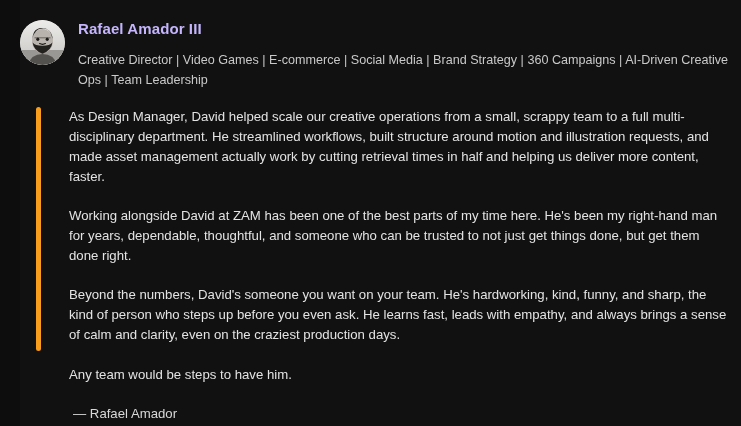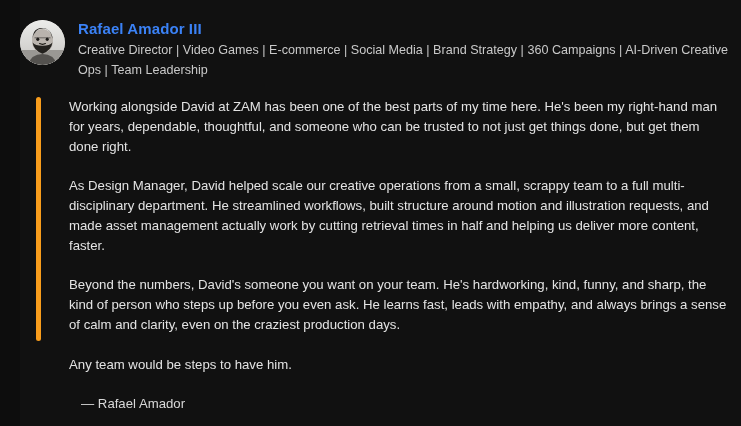--- a/index.html
+++ b/index.html
@@ -54,29 +54,29 @@
   }
   .avatar svg { display: block; width: 45px; height: 45px; }
   .author-meta {
     flex: 1 1 auto;
     min-width: 0;
     padding-top: 1px;
   }
   .author-name {
     font-size: 15px;
     font-weight: bold;
-    color: #3b82f6;
+    color: #c4b5fd;
     line-height: 20px;
     letter-spacing: 0.1px;
   }
   .author-title {
     font-size: 12.6px;
     color: #c9c9c9;
     line-height: 19.5px;
-    margin-top: 2px;
+    margin-top: 12px;
     max-width: 662px;
   }
   
   .quote-wrap {
     position: relative;
     margin-top: 17px;
     padding-left: 49px;
   }
   .accent-bar {
     position: absolute;
@@ -94,21 +94,21 @@
     font-size: 13.2px;
     color: #e3e3e3;
     line-height: 19.9px;
     margin: 0 0 19.5px 0;
   }
   .quote-paragraph:last-child { margin-bottom: 0; }
   .quote-signature {
     font-size: 13.2px;
     color: #d8d8d8;
     line-height: 19.9px;
-    margin: 12px;
+    margin: 4px;
   }
 </style>
 </head>
 <body>
 
 <div class="testimonial-card">
   <div class="panel-bg"></div>
 
   <div class="content">
 
@@ -140,22 +140,22 @@
       </div>
       <div class="author-meta">
         <div class="author-name">Rafael Amador III</div>
         <div class="author-title">Creative Director | Video Games | E-commerce | Social Media | Brand Strategy | 360 Campaigns | AI-Driven Creative Ops | Team Leadership</div>
       </div>
     </div>
 
     <div class="quote-wrap">
       <div class="accent-bar" style="background: rgb(249, 157, 28);"></div>
       <div class="quote-body">
+        <p class="quote-paragraph">As Design Manager, David helped scale our creative operations from a small, scrappy team to a full multi-disciplinary department. He streamlined workflows, built structure around motion and illustration requests, and made asset management actually work by cutting retrieval times in half and helping us deliver more content, faster.</p>
         <p class="quote-paragraph">Working alongside David at ZAM has been one of the best parts of my time here. He's been my right-hand man for years, dependable, thoughtful, and someone who can be trusted to not just get things done, but get them done right.</p>
-        <p class="quote-paragraph">As Design Manager, David helped scale our creative operations from a small, scrappy team to a full multi-disciplinary department. He streamlined workflows, built structure around motion and illustration requests, and made asset management actually work by cutting retrieval times in half and helping us deliver more content, faster.</p>
         <p class="quote-paragraph">Beyond the numbers, David's someone you want on your team. He's hardworking, kind, funny, and sharp, the kind of person who steps up before you even ask. He learns fast, leads with empathy, and always brings a sense of calm and clarity, even on the craziest production days.</p>
         <p class="quote-paragraph">Any team would be steps to have him.</p>
         <p class="quote-signature">— Rafael Amador</p>
       </div>
     </div>
 
   </div>
 </div>
 
 </body></html>

